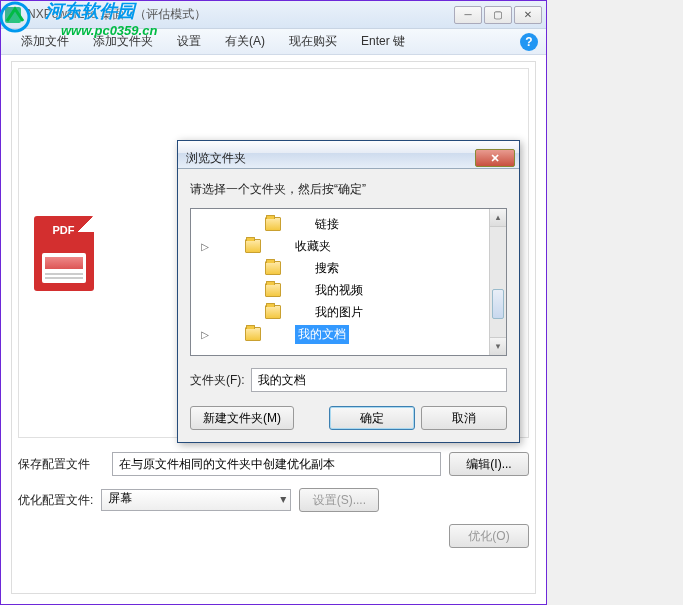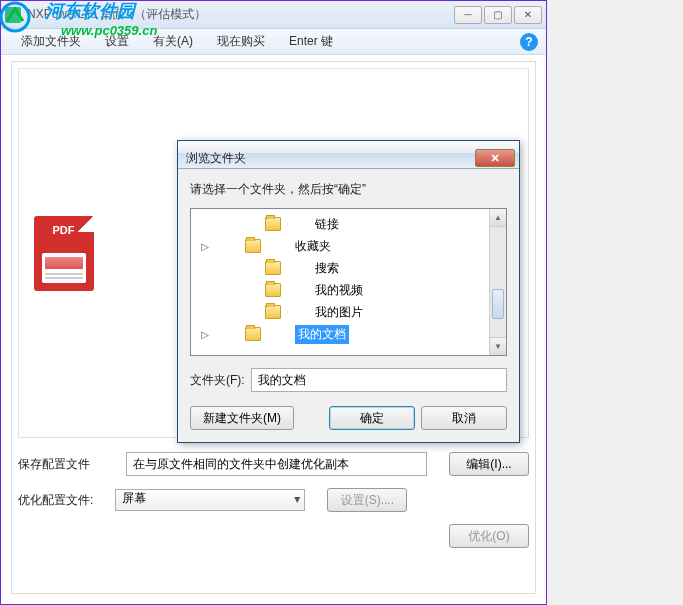--- a/index.html
+++ b/index.html
@@ -29,21 +29,21 @@
 .pdf-icon::after { content: "PDF"; position: absolute; top: 8px; left: 0; right: 0; text-align: center; color: #fff; font-size: 11px; font-weight: bold; }
 .pdf-inner { position: absolute; bottom: 8px; left: 8px; right: 8px; height: 30px; background: #fff; border-radius: 2px; }
 .pdf-inner::before { content:""; position:absolute; top:4px; left:3px; right:3px; height:12px; background: linear-gradient(#e88,#d55); }
 .pdf-inner::after { content:""; position:absolute; bottom:4px; left:3px; right:3px; height:2px; background:#ccc; box-shadow: 0 -4px #ccc; }
 .zip-icon { background: linear-gradient(#f5f5f5,#ddd); border: 1px solid #bbb; border-radius: 3px; }
 .zip-icon::before { content: ""; position: absolute; top: 0; right: 0; width: 16px; height: 16px; background: linear-gradient(135deg, transparent 48%, #f0f0f0 50%); }
 .zip-icon::after { content: "ZIP"; position: absolute; top: 8px; left: 0; right: 0; text-align: center; color: #666; font-size: 11px; font-weight: bold; }
 .zipper { position: absolute; top: 28px; left: 50%; transform: translateX(-50%); width: 10px; height: 40px; background: repeating-linear-gradient(0deg,#888 0,#888 2px,#ccc 2px,#ccc 4px); }
 
 .fields { position: absolute; left: 6px; right: 6px; }
-.row { display: flex; align-items: center; margin-bottom: 12px; gap: 22px; }
+.row { display: flex; align-items: center; margin-bottom: 12px; gap: 8px; }
 .row label { width: 86px; text-align: left; color: #222; }
 .text-input { flex: 1; height: 24px; border: 1px solid #abadb3; padding: 2px 6px; background: #fff; }
 .combo { height: 22px; border: 1px solid #abadb3; background: linear-gradient(#fff,#eee); padding: 0 18px 0 6px; position: relative; min-width: 190px; }
 .combo::after { content: "▾"; position: absolute; right: 4px; top: 2px; color: #555; }
 .btn { min-width: 80px; height: 24px; background: linear-gradient(#f8f8f8,#e3e3e3); border: 1px solid #999; border-radius: 3px; padding: 0 12px; cursor: pointer; }
 .btn:disabled { color: #999; cursor: default; }
 
 
 .dialog { position: absolute; left: 177px; top: 140px; width: 343px; background: #f0f0f0; border: 1px solid #254b7a; box-shadow: 2px 2px 8px rgba(0,0,0,0.3); z-index: 200; }
 .dlg-title { height: 28px; background: linear-gradient(#fdfdfe,#e6ecf5 45%,#cfdcee 46%,#e6eef8); display: flex; align-items: center; padding: 7px 4px 0 8px; color: #222; border-bottom: 1px solid #9ab; }
@@ -81,20 +81,21 @@
     <div class="app-icon"></div>
     <div class="title">NXPowerLite 桌面 7（评估模式）</div>
     <div class="win-controls">
       <div class="win-btn">─</div>
       <div class="win-btn">▢</div>
       <div class="win-btn">✕</div>
     </div>
   </div>
 
   <div class="menubar">
+    <div class="menu-item">添加文件</div>
     <div class="menu-item">添加文件夹</div>
     <div class="menu-item">设置</div>
     <div class="menu-item">有关(A)</div>
     <div class="menu-item">现在购买</div>
     <div class="menu-item">Enter 键</div>
     <div class="help-icon">?</div>
   </div>
 
   <div class="watermark">
     <svg class="logo" viewBox="0 0 36 36">

